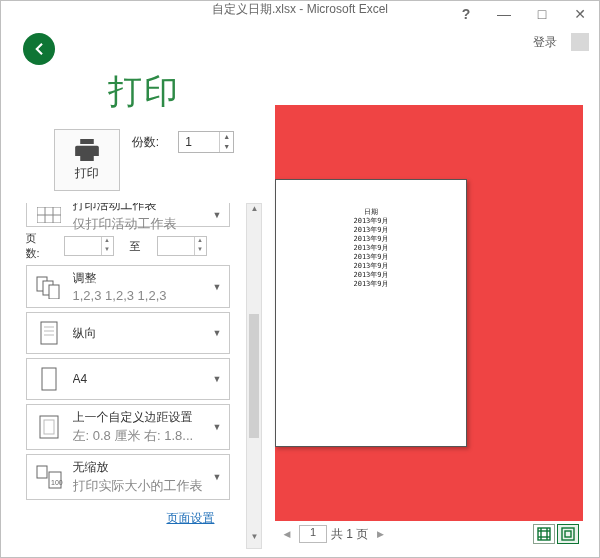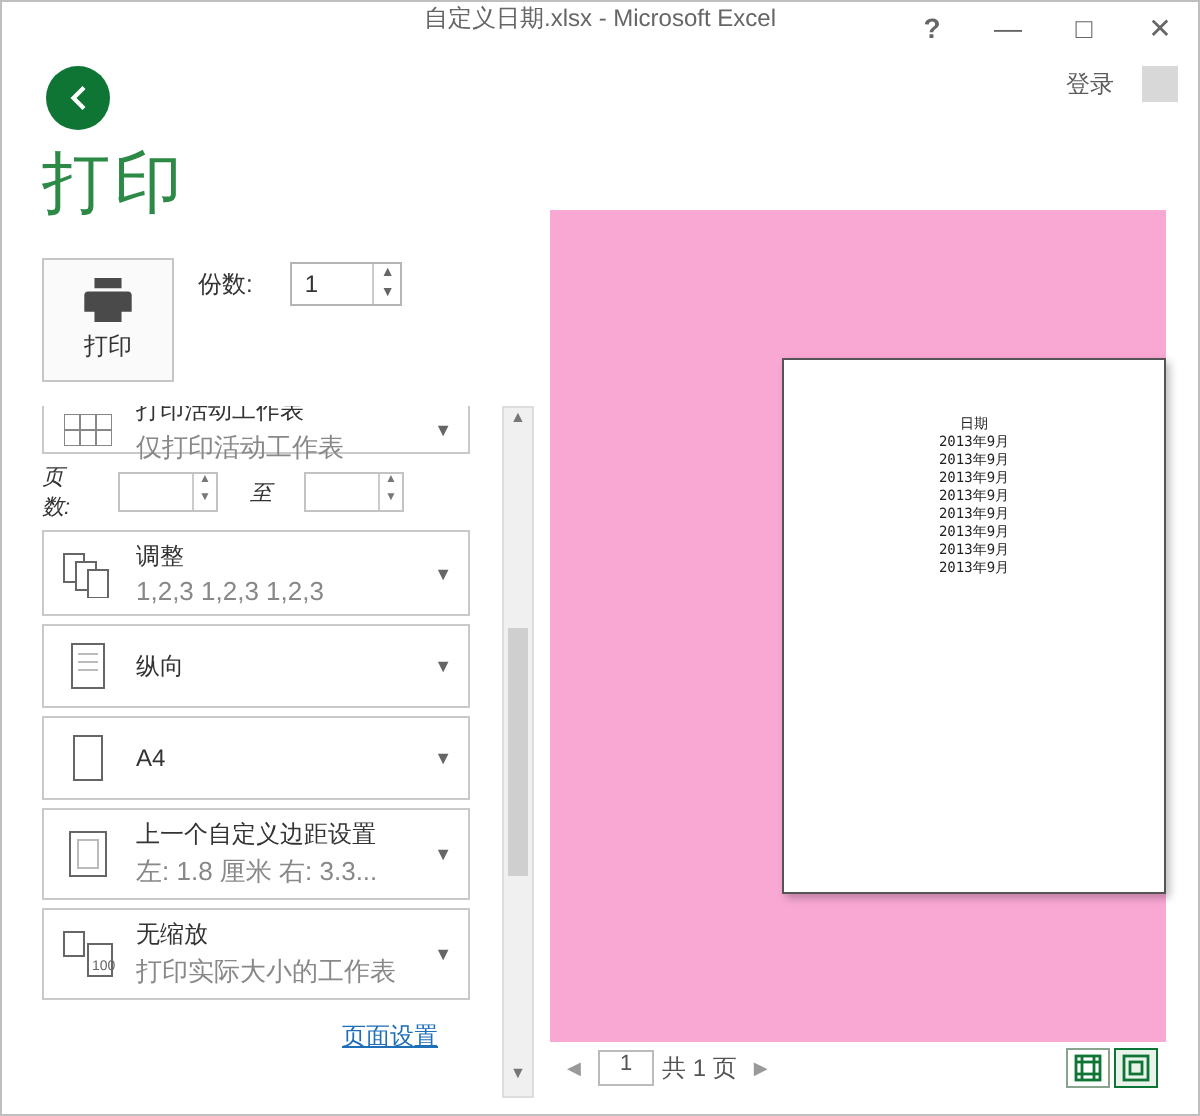--- a/index.html
+++ b/index.html
@@ -8,21 +8,21 @@
 .titlebar { height: 28px; display: flex; align-items: flex-start; justify-content: center; position: relative; font-size: 12px; color: #666; }
 .titlebar .tb-buttons { position: absolute; right: 0; top: 0; display: flex; }
 .titlebar .tb-btn { width: 38px; height: 26px; display: flex; align-items: center; justify-content: center; font-size: 14px; color: #666; cursor: pointer; }
 .titlebar .tb-btn.help { font-weight: bold; }
 .userrow { height: 26px; display: flex; align-items: center; justify-content: flex-end; padding-right: 10px; gap: 14px; font-size: 12px; color: #5c5c5c; }
 .userrow .avatar { width: 18px; height: 18px; background: #d8d8d8; }
 .backrow { position: absolute; left: 22px; top: 32px; }
 .back-btn { width: 32px; height: 32px; border-radius: 50%; background: #0e7534; display: flex; align-items: center; justify-content: center; cursor: pointer; }
 .back-btn svg { fill: #fff; }
 .main { position: absolute; left: 8px; top: 56px; right: 8px; bottom: 8px; display: flex; }
-.leftpane { width: 258px; display: flex; flex-direction: column; }
+.leftpane { width: 258px; display: flex; flex-direction: column; align-items: center; }
 .page-title { font-size: 34px; color: #2d8a46; font-weight: 200; margin: 12px 0 14px 12px; letter-spacing: 2px; }
 .printhead { display: flex; align-items: flex-start; gap: 12px; margin-left: 12px; margin-bottom: 12px; }
 .print-btn { width: 66px; height: 62px; border: 1px solid #c5c5c5; display: flex; flex-direction: column; align-items: center; justify-content: center; gap: 4px; cursor: pointer; background: #fafafa; }
 .print-btn svg { fill: #4a4a4a; }
 .print-btn .lbl { font-size: 12px; color: #333; }
 .copies { display: flex; align-items: center; gap: 19px; font-size: 12px; color: #333; margin-top: 2px; }
 .copies .spinner { width: 56px; height: 22px; border: 1px solid #b5b5b5; display: flex; align-items: center; background: #fff; }
 .copies .spinner .val { flex: 1; padding: 0 6px; }
 .copies .spinner .arrows { width: 14px; display: flex; flex-direction: column; border-left: 1px solid #ccc; }
 .copies .spinner .arrows div { height: 10px; font-size: 7px; text-align: center; line-height: 9px; color: #666; cursor: pointer; }
@@ -32,29 +32,29 @@
 .opts-scroll .sbtn { height: 16px; text-align: center; font-size: 8px; color: #777; cursor: pointer; }
 .opts-scroll .track { flex: 1; position: relative; }
 .opts-scroll .thumb { position: absolute; left: 2px; right: 2px; top: 30%; height: 40%; background: #cfcfcf; }
 .dropdown { border: 1px solid #c9c9c9; background: #fff; display: flex; align-items: center; padding: 4px 6px; cursor: pointer; gap: 8px; min-height: 42px; }
 .dropdown.partial { height: 24px; min-height: 24px; border-top: none; }
 .dropdown .icon { width: 32px; height: 32px; display: flex; align-items: center; justify-content: center; flex-shrink: 0; }
 .dropdown .icon svg { fill: #595959; }
 .dropdown .txt { flex: 1; font-size: 12px; color: #333; overflow: hidden; }
 .dropdown .txt .sub { font-size: 13px; color: #888; margin-top: 1px; white-space: nowrap; overflow: hidden; text-overflow: ellipsis; }
 .dropdown .chev { font-size: 9px; color: #666; padding: 0 2px; }
-.pagerow { display: flex; align-items: center; gap: 16px; font-size: 11px; color: #333; font-style: italic; }
+.pagerow { display: flex; align-items: center; gap: 16px; font-size: 11px; color: #333; }
 .pagerow .lbl { width: 22px; }
 .pagerow .pinput { width: 50px; height: 20px; border: 1px solid #c3c3c3; display: flex; }
 .pagerow .pinput .arrows { width: 12px; display: flex; flex-direction: column; border-left: 1px solid #ccc; }
 .pagerow .pinput .arrows div { flex: 1; font-size: 6px; text-align: center; color: #777; cursor: pointer; }
 .page-setup { text-align: right; font-size: 12px; margin: 6px 16px 0 0; }
 .page-setup a { color: #1e6eb8; text-decoration: underline; cursor: pointer; }
 .rightpane { flex: 1; display: flex; flex-direction: column; padding: 48px 8px 2px 8px; }
-.preview-wrap { flex: 1; background: #f9a8d4; display: flex; align-items: center; justify-content: flex-end; position: relative; }
+.preview-wrap { flex: 1; background: #ef4444; display: flex; align-items: center; justify-content: flex-start; position: relative; }
 .page { width: 192px; height: 268px; background: #fff; border: 1px solid #555; box-shadow: 2px 2px 4px rgba(0,0,0,.25); position: relative; }
 .page-content { position: absolute; left: 50%; top: 28px; transform: translateX(-50%); font-family: monospace; font-size: 7px; line-height: 9px; color: #222; text-align: center; white-space: pre; }
 .footerbar { height: 26px; display: flex; align-items: center; justify-content: space-between; padding: 0 4px; }
 .pager { display: flex; align-items: center; gap: 4px; font-size: 12px; color: #555; }
 .pager .nav { width: 16px; height: 16px; display: flex; align-items: center; justify-content: center; font-size: 9px; color: #999; cursor: pointer; }
 .pager .pageno { width: 28px; height: 18px; border: 1px solid #bbb; text-align: center; font-size: 11px; }
 .viewbtns { display: flex; gap: 2px; }
 .viewbtn { width: 22px; height: 20px; border: 1px solid #8aa38f; display: flex; align-items: center; justify-content: center; cursor: pointer; }
 .viewbtn.active { border-color: #0e7534; background: #e9f3ec; }
 .viewbtn svg { fill: none; stroke: #0e7534; stroke-width: 1.4; }
@@ -188,21 +188,21 @@
 
           <div class="dropdown">
             <div class="icon">
                 <svg width="22" height="26" viewBox="0 0 22 26">
                   <rect x="2" y="2" width="18" height="22" fill="none" stroke="#666"></rect>
                   <rect x="6" y="6" width="10" height="14" fill="none" stroke="#bbb"></rect>
                 </svg>
               </div>
             <div class="txt">
                 <div>上一个自定义边距设置</div>
-                <div class="sub">左: 1.8 厘米   右: 3.3...</div>
+                <div class="sub">左: 0.8 厘米   右: 1.8...</div>
               </div>
             <div class="chev">▼</div>
           </div>
 
           <div class="dropdown">
             <div class="icon">
                 <svg width="28" height="26" viewBox="0 0 28 26">
                   <rect x="2" y="2" width="10" height="12" fill="none" stroke="#666"></rect>
                   <rect x="14" y="8" width="12" height="16" fill="none" stroke="#666"></rect>
                   <text x="16" y="21" font-size="7" fill="#666">100</text>

